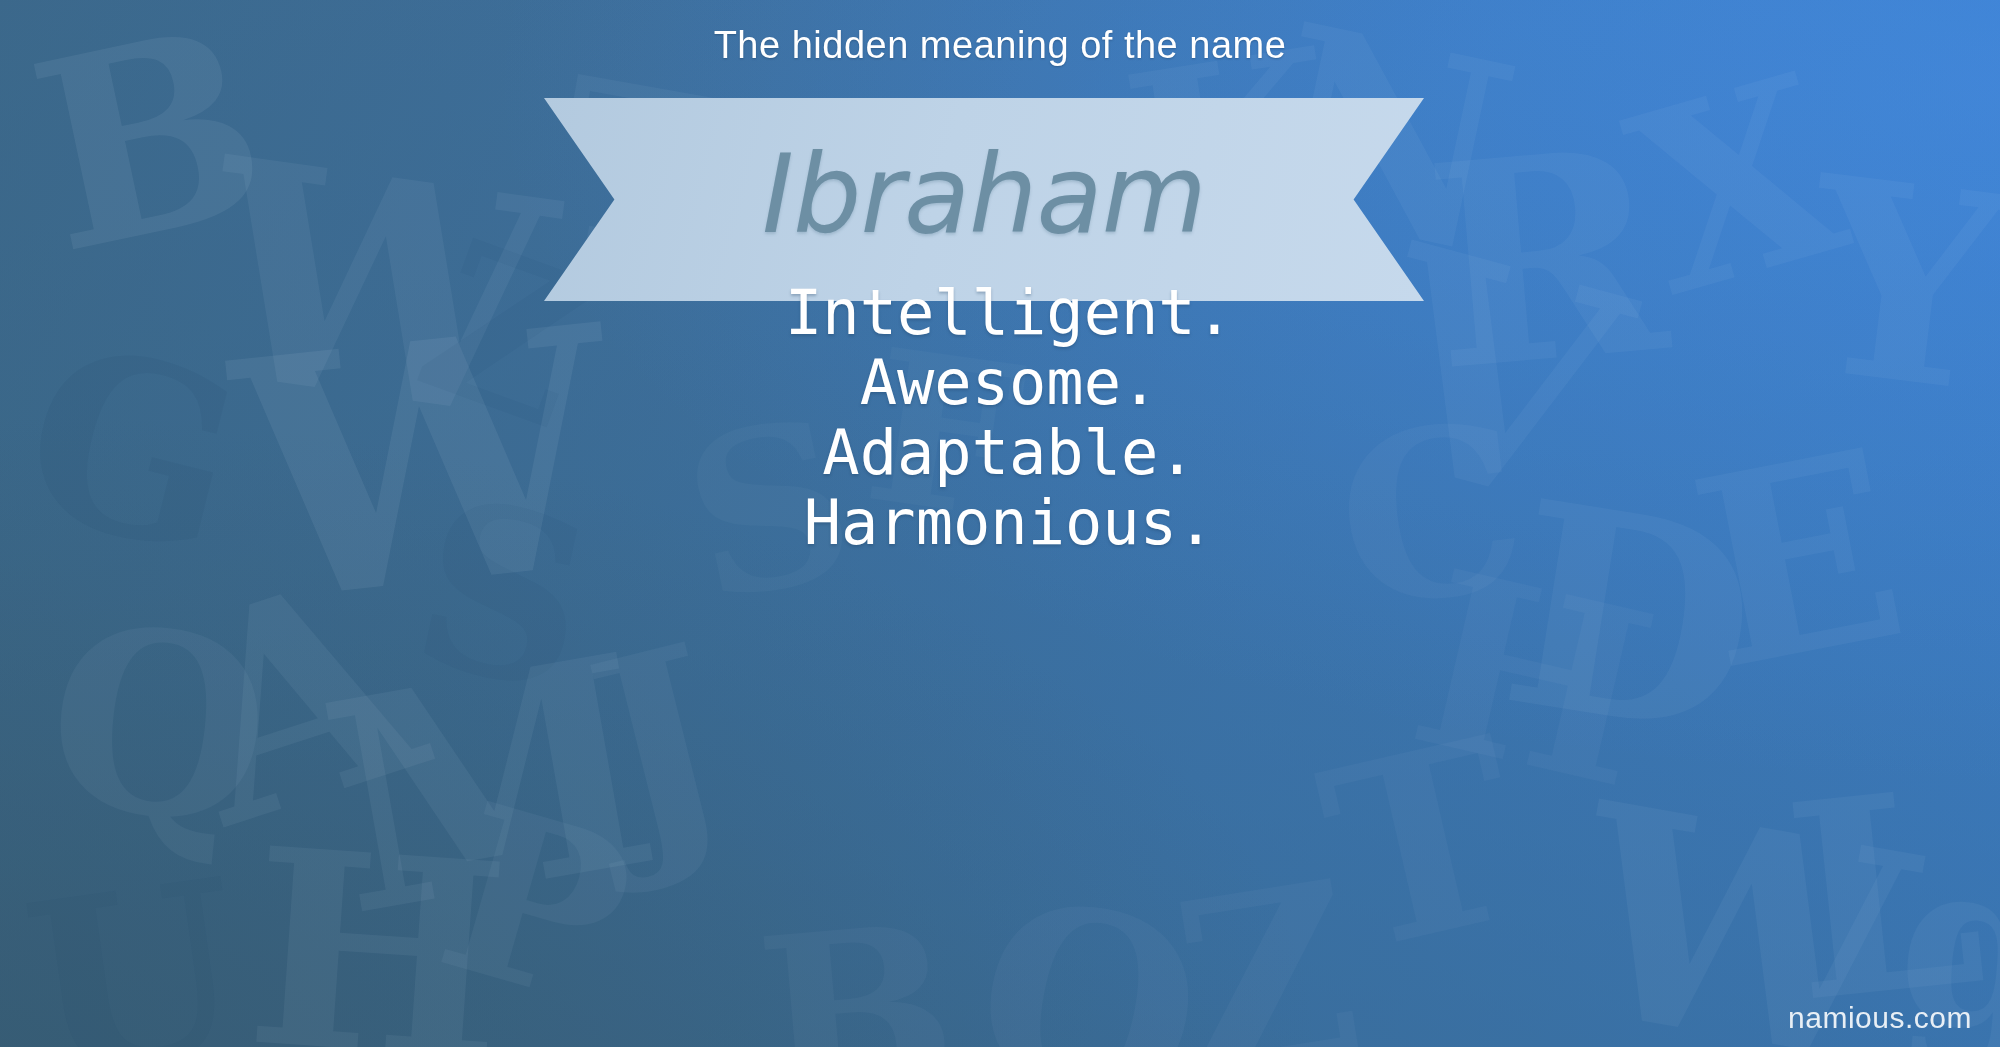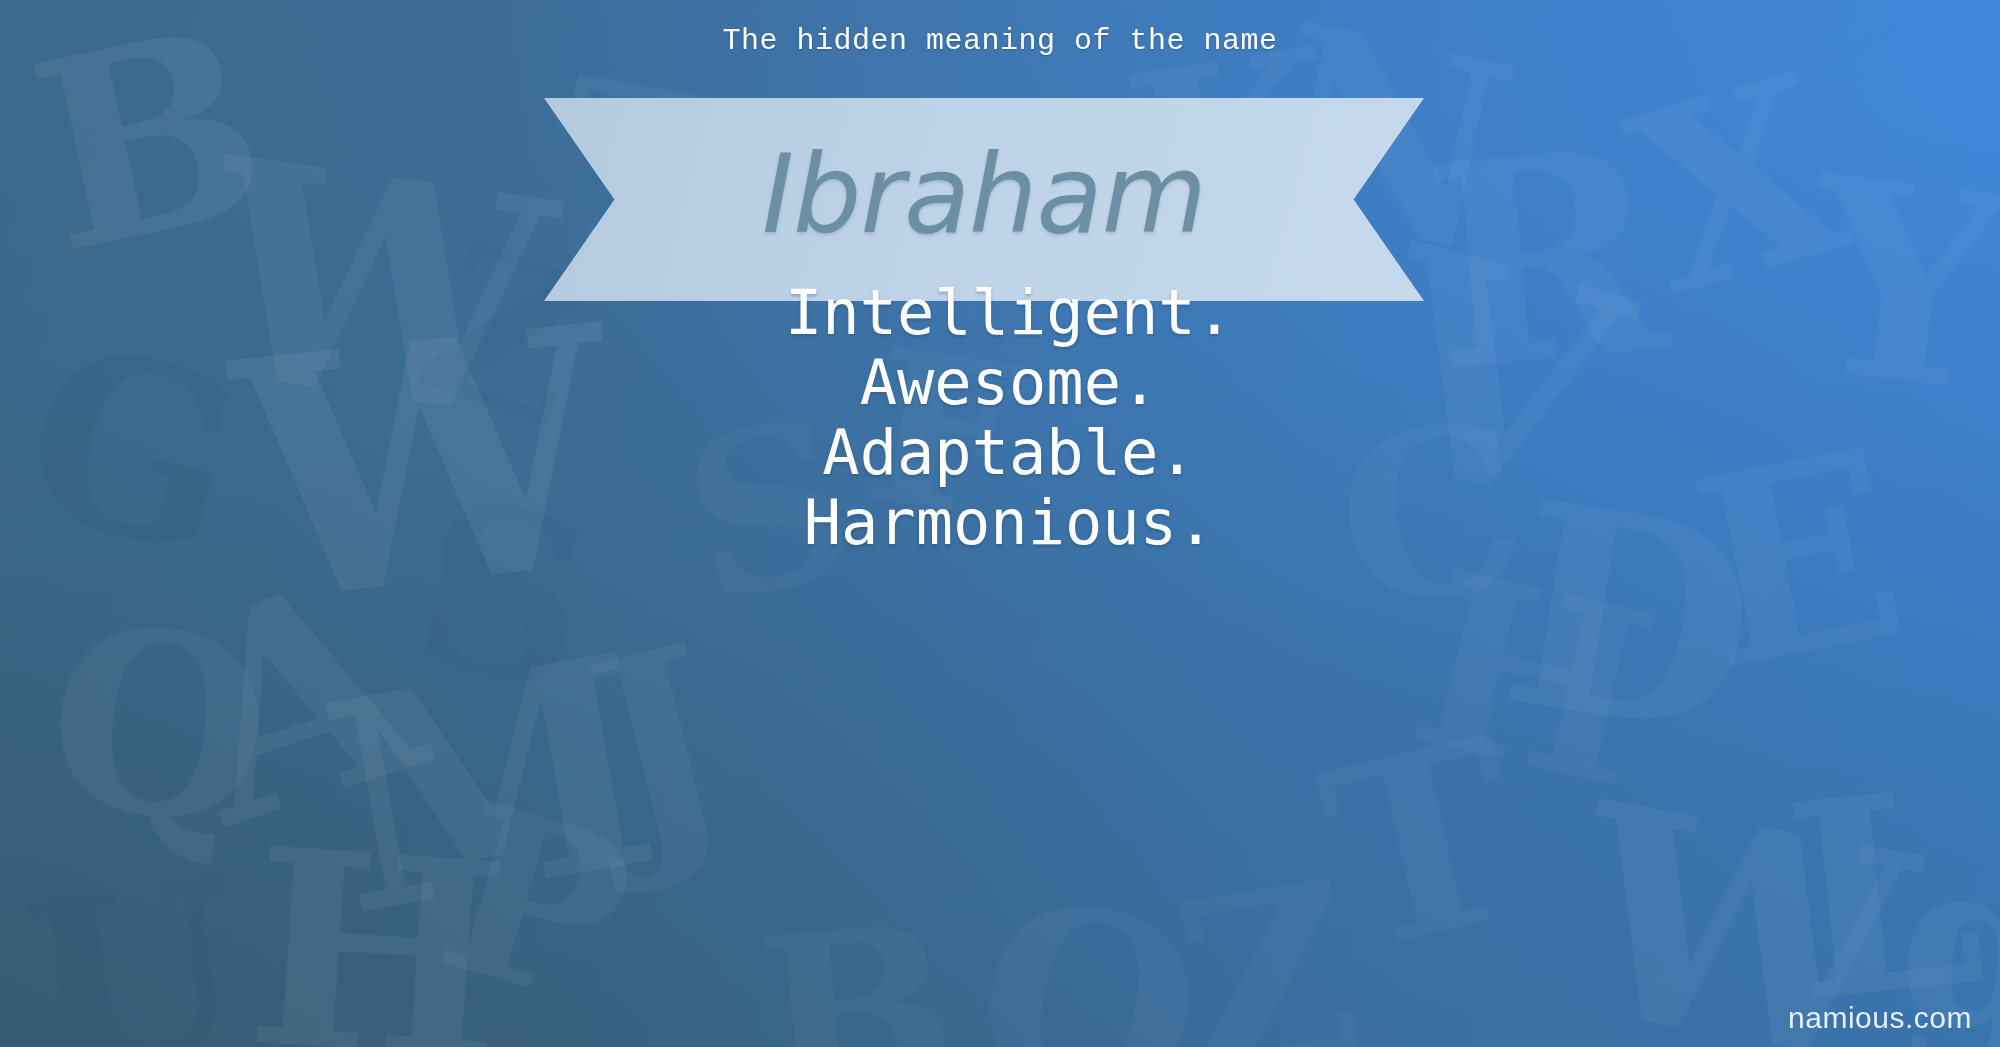--- a/index.html
+++ b/index.html
@@ -60,22 +60,22 @@
   }
 
   
   .title {
     position: absolute;
     top: 24px;
     left: 0;
     width: 100%;
     text-align: center;
     color: #ffffff;
-    font-family: Liberation Mono, monospace;
-    font-size: 30px;
+    font-family: Liberation Sans, sans-serif;
+    font-size: 38px;
     letter-spacing: 0.5px;
     text-shadow: 0 1px 2px rgba(20,50,80,0.35);
   }
 
   
   .banner-wrap {
     position: absolute;
     left: 544px;
     top: 98px;
     width: 880px;

